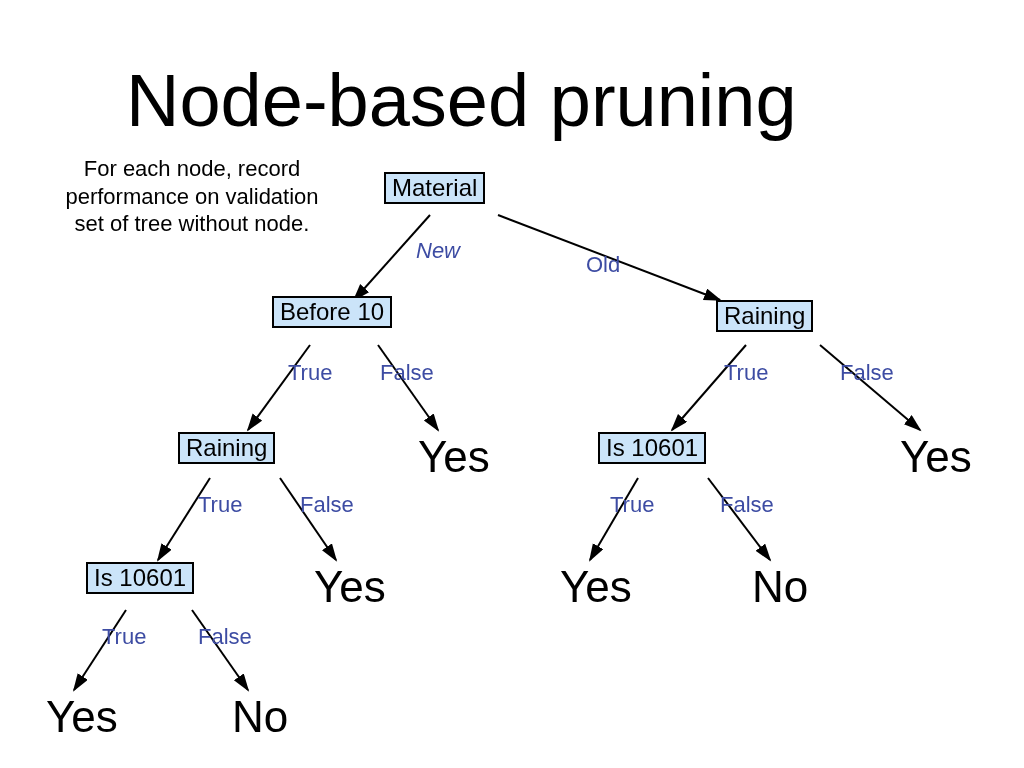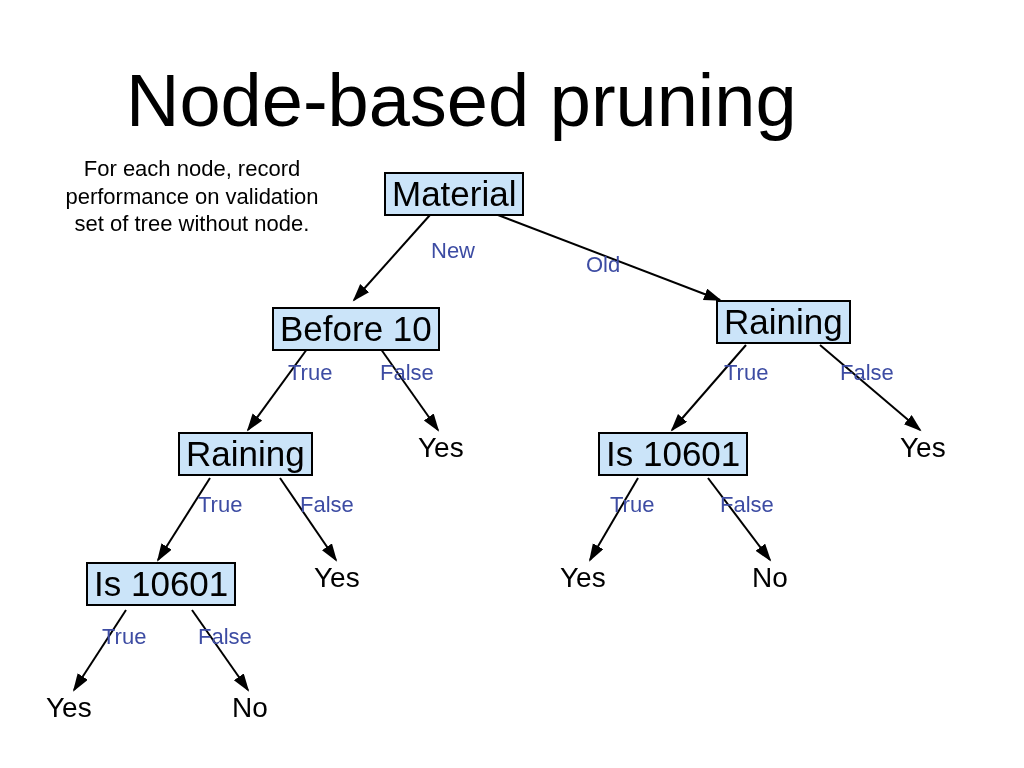--- a/index.html
+++ b/index.html
@@ -23,35 +23,35 @@
     position: absolute;
     font-size: 22px;
     color: #000;
     text-align: center;
     line-height: 1.25;
   }
   .node-box {
     position: absolute;
     border: 2px solid #000;
     background: #cbe4f9;
-    font-size: 35px;
+    font-size: 24px;
     color: #000;
     text-align: center;
     padding: 0 6px;
     white-space: nowrap;
   }
   .edge-label {
     position: absolute;
     font-size: 22px;
     color: #3d4ca3;
     white-space: nowrap;
   }
   .leaf {
     position: absolute;
-    font-size: 28px;
+    font-size: 44px;
     color: #000;
     white-space: nowrap;
   }
   svg.arrows {
     position: absolute;
     left: 0; top: 0;
     width: 1024px; height: 768px;
     pointer-events: none;
   }
 </style>
@@ -94,27 +94,27 @@
     <line x1="210" y1="478" x2="158" y2="560" stroke="#000" stroke-width="2" marker-end="url(#ah)"></line>
 
     <line x1="280" y1="478" x2="336" y2="560" stroke="#000" stroke-width="2" marker-end="url(#ah)"></line>
 
     <line x1="126" y1="610" x2="74" y2="690" stroke="#000" stroke-width="2" marker-end="url(#ah)"></line>
 
     <line x1="192" y1="610" x2="248" y2="690" stroke="#000" stroke-width="2" marker-end="url(#ah)"></line>
   </svg>
 
   <div class="node-box" style="left:384px; top:172px;">Material</div>
-  <div class="node-box" style="left:272px; top:307px;text-align:center;">Before 10</div>
+  <div class="node-box" style="left:272px; top:296px;text-align:center;">Before 10</div>
   <div class="node-box" style="left:716px; top:300px;">Raining</div>
   <div class="node-box" style="left:178px; top:432px;">Raining</div>
   <div class="node-box" style="left:598px; top:432px;">Is 10601</div>
   <div class="node-box" style="left:86px; top:562px;">Is 10601</div>
 
-  <div class="edge-label" style="left:431px; top:238px;">New</div>
+  <div class="edge-label" style="left:416px; top:238px;font-style:italic;">New</div>
   <div class="edge-label" style="left:586px; top:252px;">Old</div>
 
   <div class="edge-label" style="left:288px; top:360px;">True</div>
   <div class="edge-label" style="left:380px; top:360px;">False</div>
 
   <div class="edge-label" style="left:724px; top:360px;">True</div>
   <div class="edge-label" style="left:840px; top:360px;">False</div>
 
   <div class="edge-label" style="left:198px; top:492px;">True</div>
   <div class="edge-label" style="left:300px; top:492px;">False</div>

